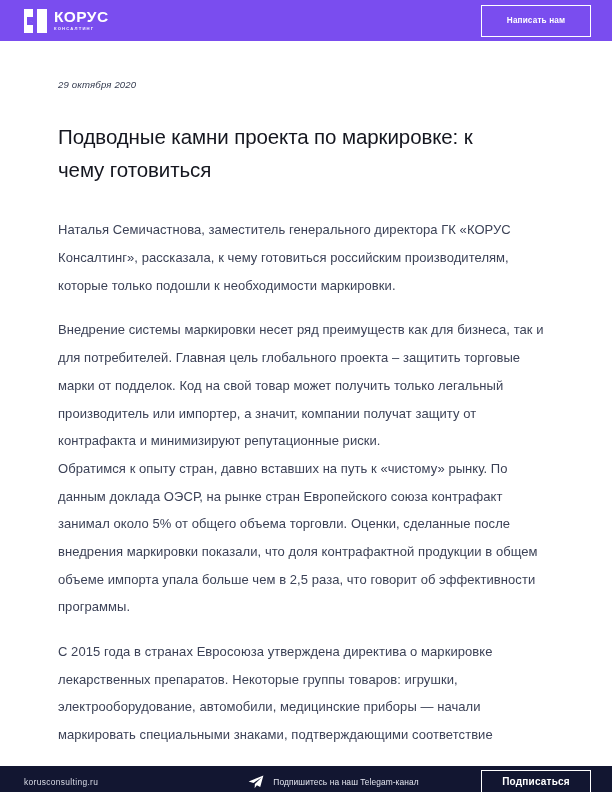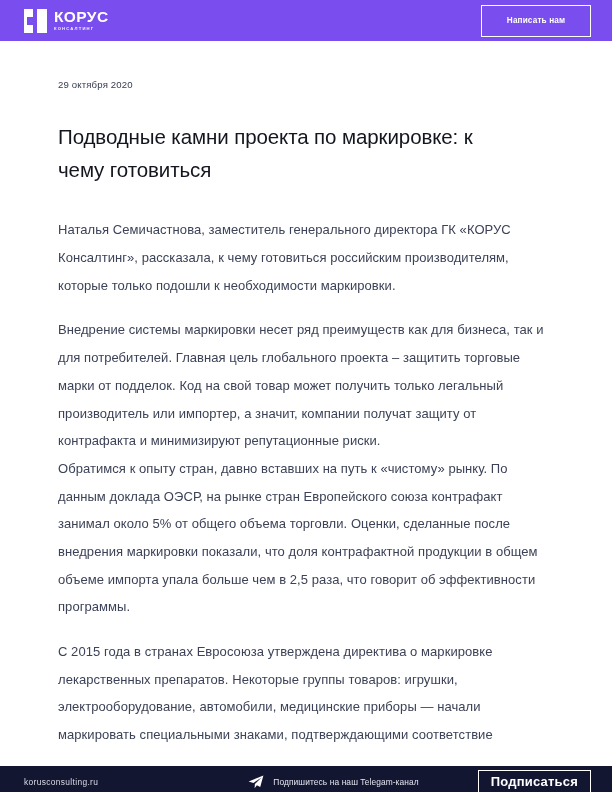--- a/index.html
+++ b/index.html
@@ -93,20 +93,21 @@
     flex: 1 1 auto;
     padding: 0 62px 0 58px;
     box-sizing: border-box;
     position: relative;
   }
   .article-date {
     margin-top: 38px;
     font-size: 9.6px;
     color: #343b4f;
     letter-spacing: 0.15px;
+    font-style: italic;
   }
   .article-title {
     margin: 30px 0 0 0;
     font-size: 20.5px;
     font-weight: normal;
     color: #14161f;
     line-height: 1.62;
     letter-spacing: -0.1px;
     max-width: 430px;
   }
@@ -158,21 +159,21 @@
   .footer-note {
     color: #e4e6ef;
     font-size: 8.4px;
     letter-spacing: 0.1px;
     white-space: nowrap;
   }
   .footer-cta {
     border: 1.5px solid #ffffff;
     background: transparent;
     color: #ffffff;
-    font-size: 13px;
+    font-size: 10px;
     font-weight: bold;
     font-family: inherit;
     letter-spacing: 0.2px;
     height: 23px;
     min-width: 110px;
     line-height: 20px;
     padding: 0 12px;
     text-align: center;
     cursor: pointer;
     box-sizing: border-box;

